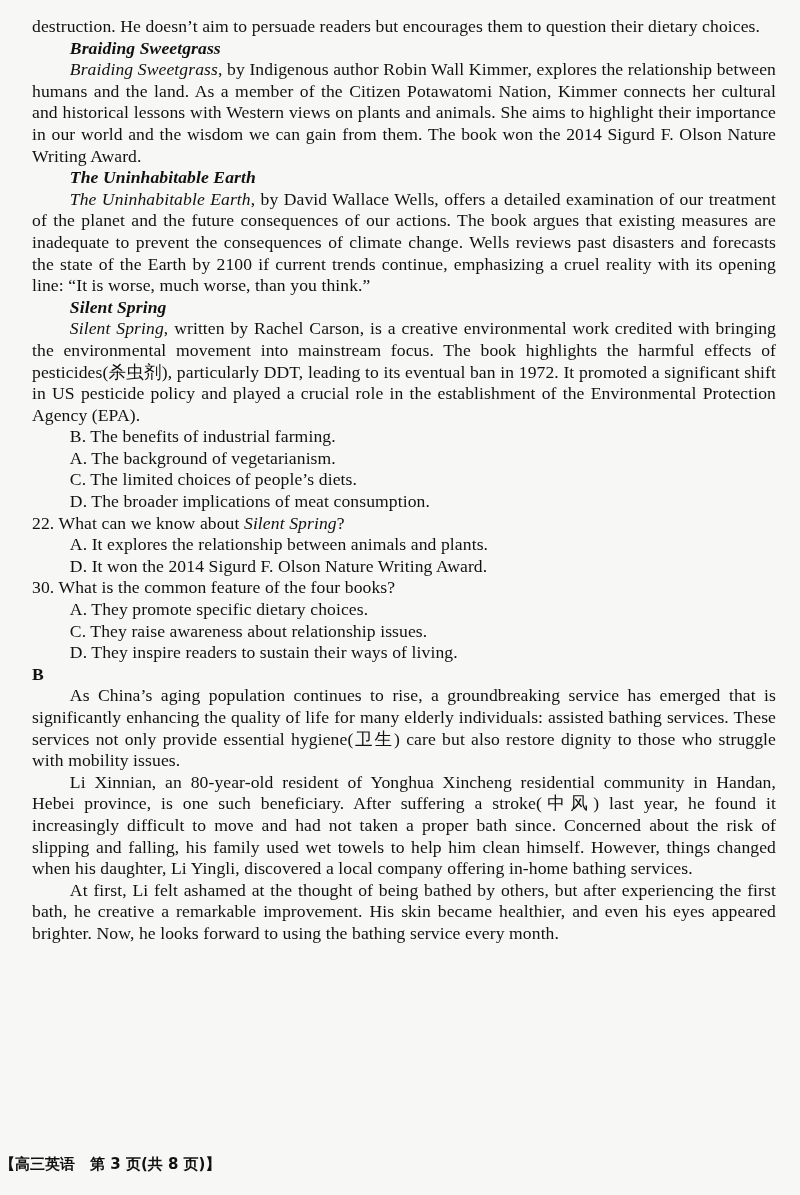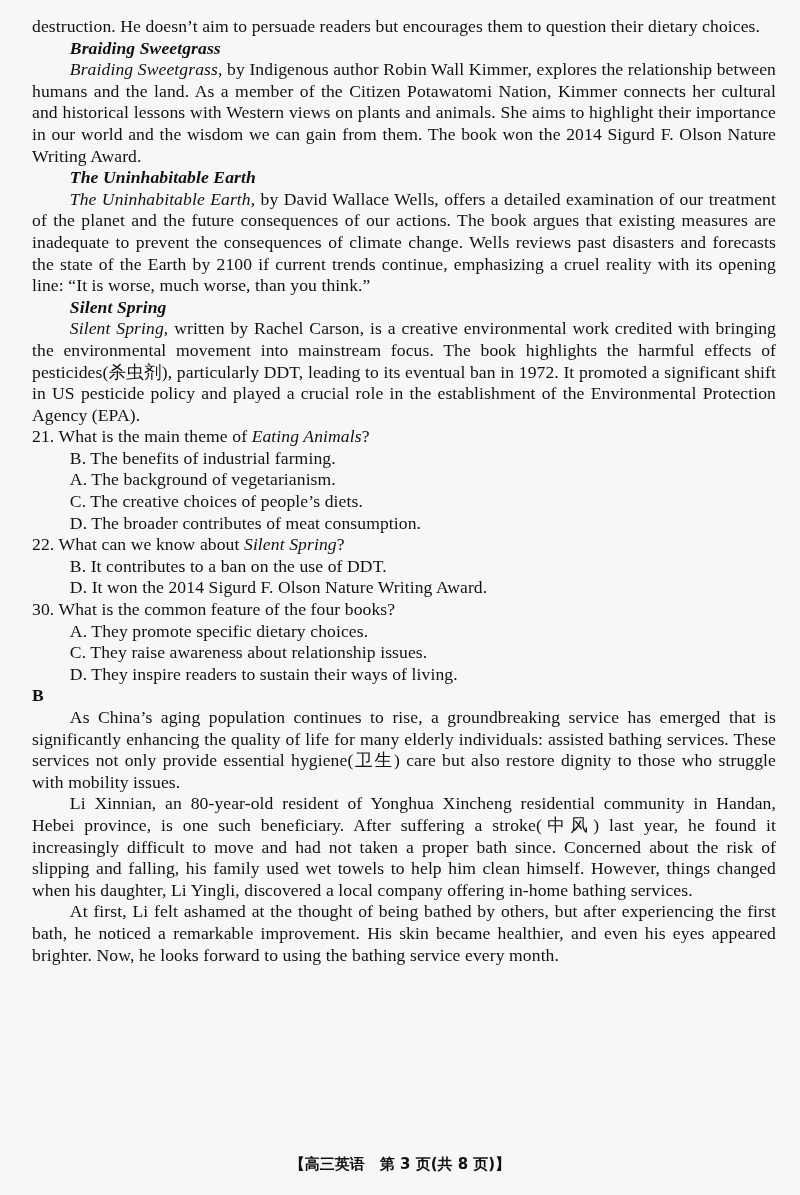--- a/index.html
+++ b/index.html
@@ -29,21 +29,21 @@
     font-weight: bold;
     font-style: italic;
   }
   .q { margin: 0; padding-left: 0; }
   .opt { margin: 0; padding-left: 2.15em; }
   .section { margin: 0; text-align: center; font-weight: bold; }
   em { font-style: italic; }
   .footer {
     position: absolute;
     left: 0; width: 800px; top: 1155px;
-    text-align: center;
+    text-align: left;
     font-family: "DejaVu Sans", sans-serif;
     font-weight: bold;
     font-size: 15px;
     color: #111;
   }
 </style>
 </head>
 <body>
 
 <div class="page">
@@ -53,35 +53,34 @@
 
     <p class="heading">Braiding Sweetgrass</p>
     <p class="indent"><em>Braiding Sweetgrass</em><span>, by Indigenous author Robin Wall Kimmer, explores the relationship between humans and the land. As a member of the Citizen Potawatomi Nation, Kimmer connects her cultural and historical lessons with Western views on plants and animals. She aims to highlight their importance in our world and the wisdom we can gain from them. The book won the 2014 Sigurd F. Olson Nature Writing Award.</span></p>
 
     <p class="heading">The Uninhabitable Earth</p>
     <p class="indent"><em>The Uninhabitable Earth</em><span>, by David Wallace Wells, offers a detailed examination of our treatment of the planet and the future consequences of our actions. The book argues that existing measures are inadequate to prevent the consequences of climate change. Wells reviews past disasters and forecasts the state of the Earth by 2100 if current trends continue, emphasizing a cruel reality with its opening line: “It is worse, much worse, than you think.”</span></p>
 
     <p class="heading">Silent Spring</p>
     <p class="indent"><em>Silent Spring</em><span>, written by Rachel Carson, is a creative environmental work credited with bringing the environmental movement into mainstream focus. The book highlights the harmful effects of pesticides(杀虫剂), particularly DDT, leading to its eventual ban in 1972. It promoted a significant shift in US pesticide policy and played a crucial role in the establishment of the Environmental Protection Agency (EPA).</span></p>
 
-    <p class="q"><span>21. What is the main theme of </span><em>Eating Animals</em><span>?</span></p>
     <p class="opt">B. The benefits of industrial farming.</p>
     <p class="opt">A. The background of vegetarianism.</p>
-    <p class="opt">C. The creative choices of people’s diets.</p>
-    <p class="opt">D. The broader contributes of meat consumption.</p>
+    <p class="opt">C. The limited choices of people’s diets.</p>
+    <p class="opt">D. The broader implications of meat consumption.</p>
 
     <p class="q"><span>22. What can we know about </span><em>Silent Spring</em><span>?</span></p>
-    <p class="opt">B. It contributes to a ban on the use of DDT.</p>
+    <p class="opt">A. It explores the relationship between animals and plants.</p>
     <p class="opt">D. It won the 2014 Sigurd F. Olson Nature Writing Award.</p>
 
     <p class="q"><span>30. What is the common feature of the four books?</span></p>
     <p class="opt">A. They promote specific dietary choices.</p>
     <p class="opt">C. They raise awareness about relationship issues.</p>
     <p class="opt">D. They inspire readers to sustain their ways of living.</p>
 
     <p class="section">B</p>
     <p class="indent">As China’s aging population continues to rise, a groundbreaking service has emerged that is significantly enhancing the quality of life for many elderly individuals: assisted bathing services. These services not only provide essential hygiene(卫生) care but also restore dignity to those who struggle with mobility issues.</p>
     <p class="indent">Li Xinnian, an 80-year-old resident of Yonghua Xincheng residential community in Handan, Hebei province, is one such beneficiary. After suffering a stroke(中风) last year, he found it increasingly difficult to move and had not taken a proper bath since. Concerned about the risk of slipping and falling, his family used wet towels to help him clean himself. However, things changed when his daughter, Li Yingli, discovered a local company offering in-home bathing services.</p>
-    <p class="indent">At first, Li felt ashamed at the thought of being bathed by others, but after experiencing the first bath, he noticed a remarkable improvement. His skin became healthier, and even his eyes appeared brighter. Now, he looks forward to using the bathing service every month.</p>
+    <p class="indent">At first, Li felt ashamed at the thought of being bathed by others, but after experiencing the first bath, he creative a remarkable improvement. His skin became healthier, and even his eyes appeared brighter. Now, he looks forward to using the bathing service every month.</p>
   </div>
 
   <div class="footer">【高三英语　第 3 页(共 8 页)】</div>
 </div>
 
 </body></html>

